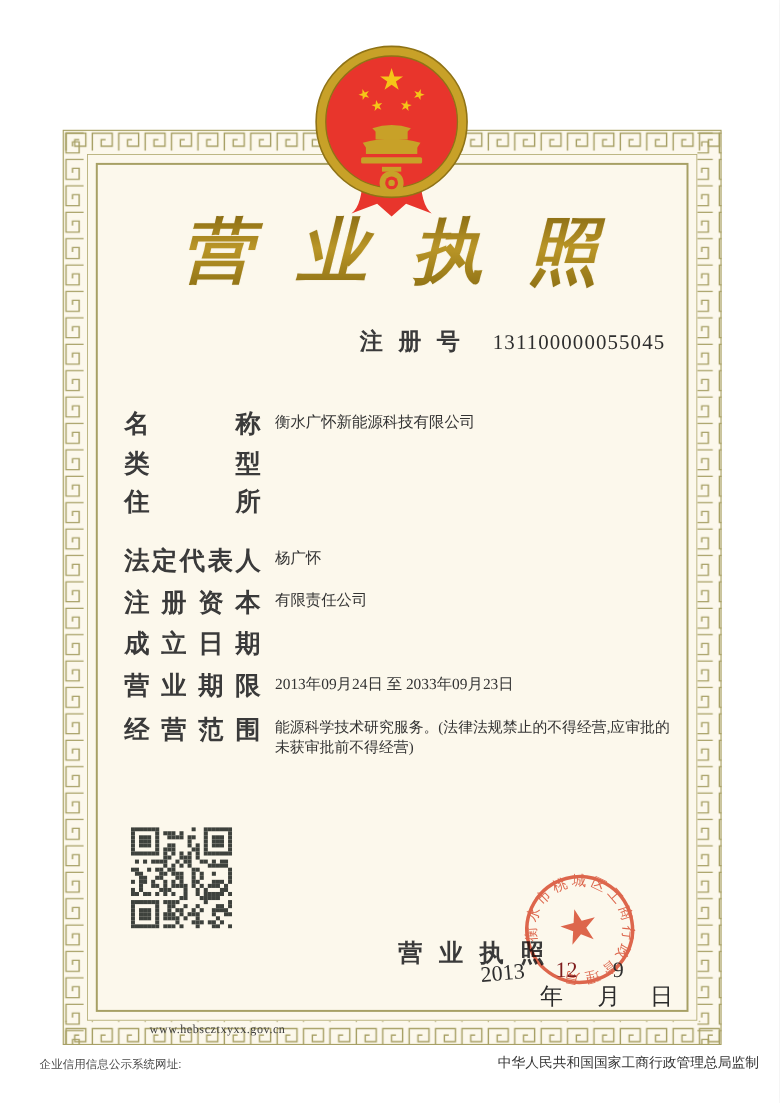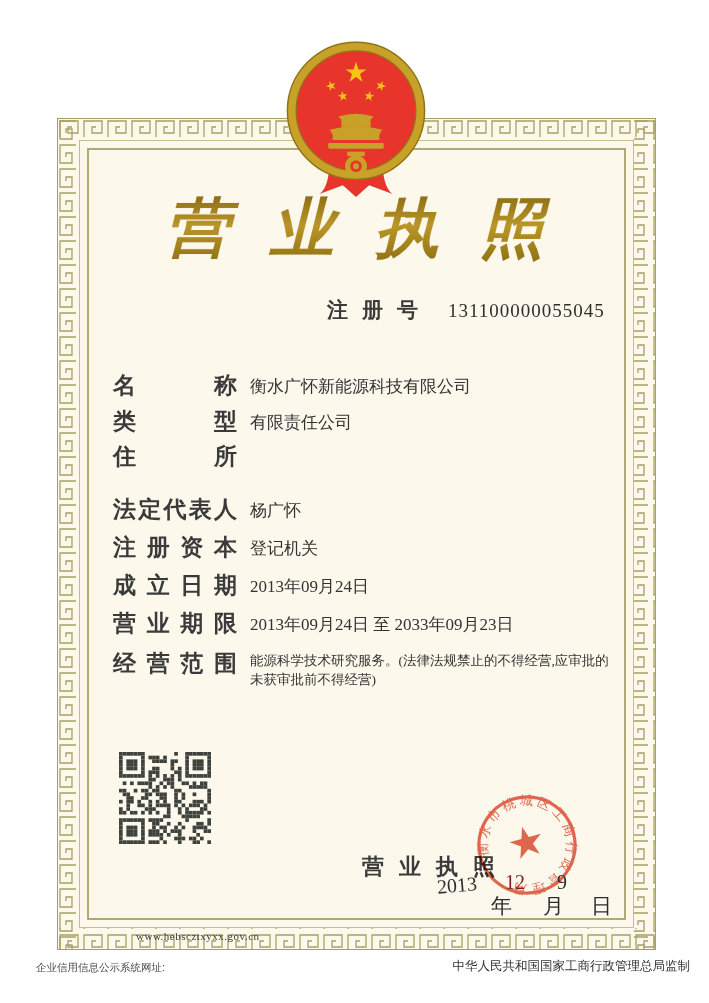--- a/index.html
+++ b/index.html
@@ -11,21 +11,21 @@
         font-family:"Liberation Serif",serif;font-weight:bold;font-size:64px;line-height:1.1;
         letter-spacing:41px;padding-left:41px;color:#a8841b;
         background:linear-gradient(180deg,#8a6d14 0%,#c9a42e 45%,#8f7316 100%);
         -webkit-background-clip:text;background-clip:text;-webkit-text-fill-color:transparent;
         text-shadow:0 0 1px rgba(138,109,20,.25);font-style:italic;}
   .reg-line{position:absolute;left:327px;top:296px;z-index:2;display:flex;align-items:baseline;gap:16px;}
   .reg-label{font-size:21px;font-weight:600;color:#3a3a3a;letter-spacing:14px;}
   .reg-number{font-family:"Liberation Serif",serif;font-size:19px;color:#2e2e2e;letter-spacing:1px;}
   .row{position:absolute;left:113px;z-index:2;display:flex;align-items:flex-start;}
   .lbl{width:124px;font-size:23px;font-weight:600;color:#3a3a3a;display:flex;justify-content:space-between;flex:none;}
-  .val{margin-left:13px;font-family:"Liberation Serif",serif;font-size:17px;color:#333;padding-top:5px;white-space:nowrap;}
+  .val{margin-left:13px;font-family:"Liberation Serif",serif;font-size:14px;color:#333;padding-top:5px;white-space:nowrap;}
   .val.wrap{white-space:normal;width:372px;font-size:13.5px;line-height:1.4;padding-top:4px;}
   .qr{position:absolute;left:119px;top:752px;width:92px;height:92px;z-index:2;}
   .registry-label{position:absolute;left:362px;top:852px;z-index:2;font-size:22px;font-weight:600;color:#3a3a3a;letter-spacing:15px;}
   .d-year{position:absolute;left:437px;top:874px;z-index:2;font-family:"Liberation Serif",serif;font-size:20px;color:#2e2e2e;transform:rotate(-5deg);}
   .d-month{position:absolute;left:505px;top:871px;z-index:4;font-family:"Liberation Serif",serif;font-size:20px;color:#7f1d1d;}
   .d-day{position:absolute;left:557px;top:871px;z-index:4;font-family:"Liberation Serif",serif;font-size:20px;color:#2e2e2e;}
   .c-year{position:absolute;left:491px;top:892px;z-index:2;font-size:21px;color:#2b2b2b;}
   .c-month{position:absolute;left:543px;top:892px;z-index:2;font-size:21px;color:#2b2b2b;}
   .c-day{position:absolute;left:591px;top:892px;z-index:2;font-size:21px;color:#2b2b2b;}
   .seal{position:absolute;left:452px;top:770px;width:150px;height:150px;z-index:3;opacity:.82;mix-blend-mode:multiply;}
@@ -97,21 +97,20 @@
         <span>名</span>
         <span>称</span>
       </span>
     <span class="val">衡水广怀新能源科技有限公司</span>
   </div>
   <div class="row" style="top:406px">
     <span class="lbl">
         <span>类</span>
         <span>型</span>
       </span>
-    <span class="val">有限责任公司</span>
   </div>
   <div class="row" style="top:441px">
     <span class="lbl">
         <span>住</span>
         <span>所</span>
       </span>
   </div>
   <div class="row" style="top:494px">
     <span class="lbl">
         <span>法</span>
@@ -122,30 +121,29 @@
       </span>
     <span class="val">杨广怀</span>
   </div>
   <div class="row" style="top:532px">
     <span class="lbl">
         <span>注</span>
         <span>册</span>
         <span>资</span>
         <span>本</span>
       </span>
-    <span class="val">登记机关</span>
+    <span class="val">有限责任公司</span>
   </div>
   <div class="row" style="top:570px">
     <span class="lbl">
         <span>成</span>
         <span>立</span>
         <span>日</span>
         <span>期</span>
       </span>
-    <span class="val">2013年09月24日</span>
   </div>
   <div class="row" style="top:608px">
     <span class="lbl">
         <span>营</span>
         <span>业</span>
         <span>期</span>
         <span>限</span>
       </span>
     <span class="val">2013年09月24日 至 2033年09月23日</span>
   </div>

